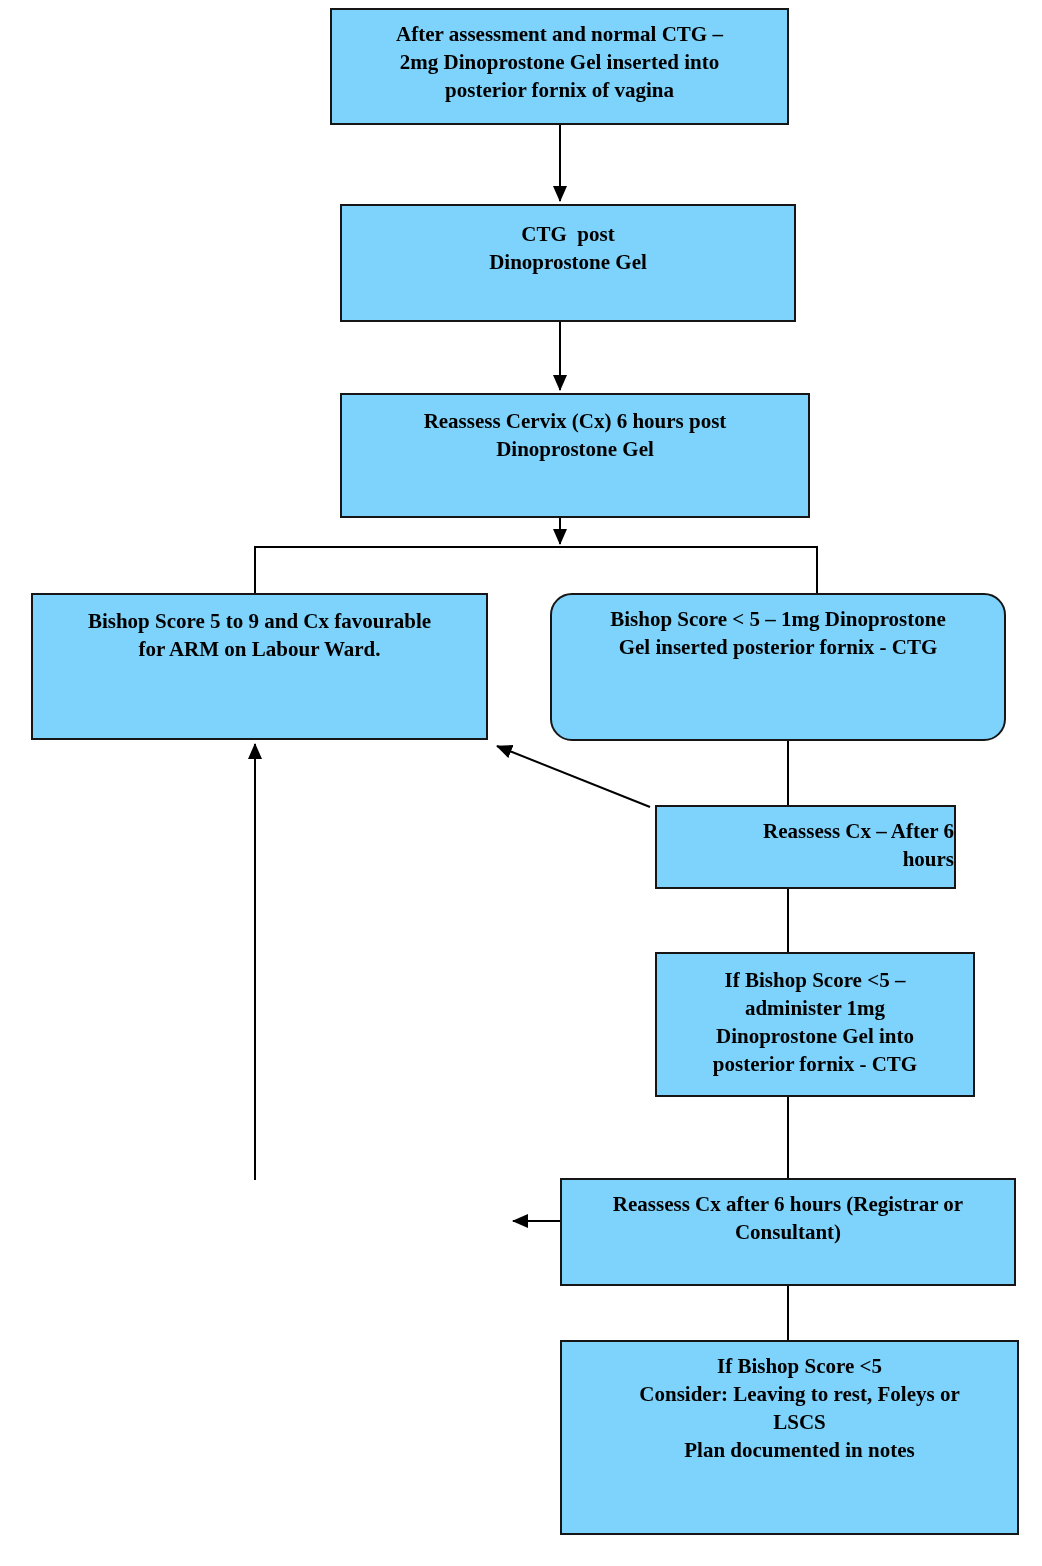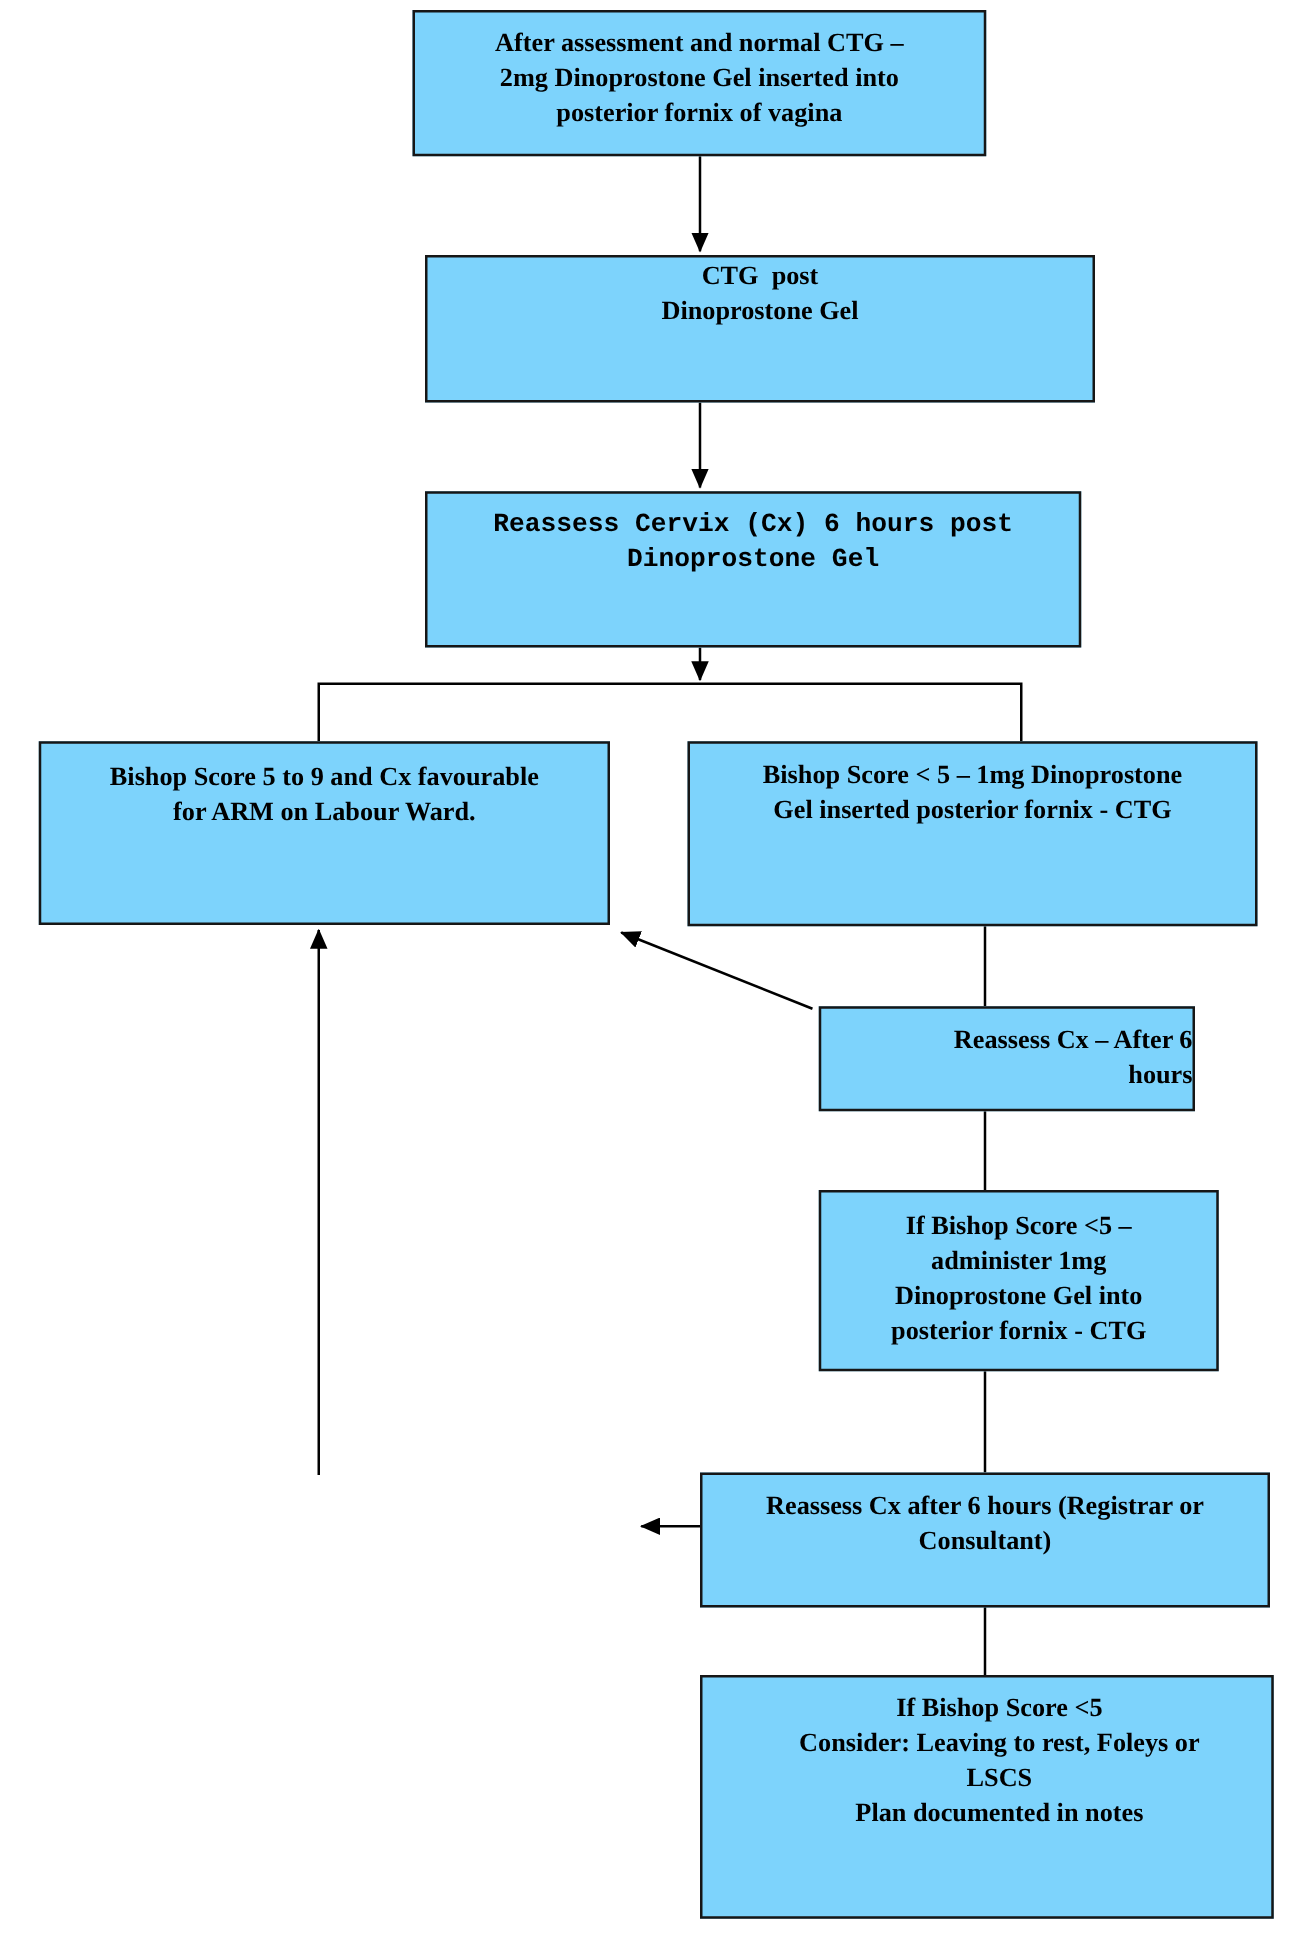--- a/index.html
+++ b/index.html
@@ -56,30 +56,30 @@
 
     <line x1="255" y1="1180" x2="255" y2="744" stroke="#000" stroke-width="2" marker-end="url(#arrow)"></line>
 
     <line x1="788" y1="1262" x2="788" y2="1340" stroke="#000" stroke-width="2"></line>
   </svg>
 
   <div class="node" style="left:330px;top:8px;width:459px;height:117px;padding-top:10px;">After assessment and normal CTG –
 2mg Dinoprostone Gel inserted into
 posterior fornix of vagina</div>
 
-  <div class="node" style="left:340px;top:204px;width:536px;height:118px;">CTG  post
+  <div class="node" style="left:340px;top:204px;width:456px;height:118px;padding-top:14px;">CTG  post
 Dinoprostone Gel</div>
 
-  <div class="node" style="left:340px;top:393px;width:525px;height:125px;padding-top:12px;font-family:Liberation Mono, monospace;">Reassess Cervix (Cx) 6 hours post
+  <div class="node" style="left:340px;top:393px;width:470px;height:125px;padding-top:12px;">Reassess Cervix (Cx) 6 hours post
 Dinoprostone Gel</div>
 
   <div class="node" style="left:31px;top:593px;width:457px;height:147px;padding-top:12px;">Bishop Score 5 to 9 and Cx favourable
 for ARM on Labour Ward.</div>
 
-  <div class="node" style="left:550px;top:593px;width:456px;height:148px;padding-top:10px;">Bishop Score &lt; 5 – 1mg Dinoprostone
+  <div class="node" style="left:550px;top:593px;width:456px;height:148px;padding-top:10px;border-radius:22px;">Bishop Score &lt; 5 – 1mg Dinoprostone
 Gel inserted posterior fornix - CTG</div>
 
   <div class="node" style="left:655px;top:805px;width:301px;height:84px;padding-top:10px;text-align:right;">Reassess Cx – After 6
 hours</div>
 
   <div class="node" style="left:655px;top:952px;width:320px;height:145px;padding-top:12px;">If Bishop Score &lt;5 –
 administer 1mg
 Dinoprostone Gel into
 posterior fornix - CTG</div>
 

